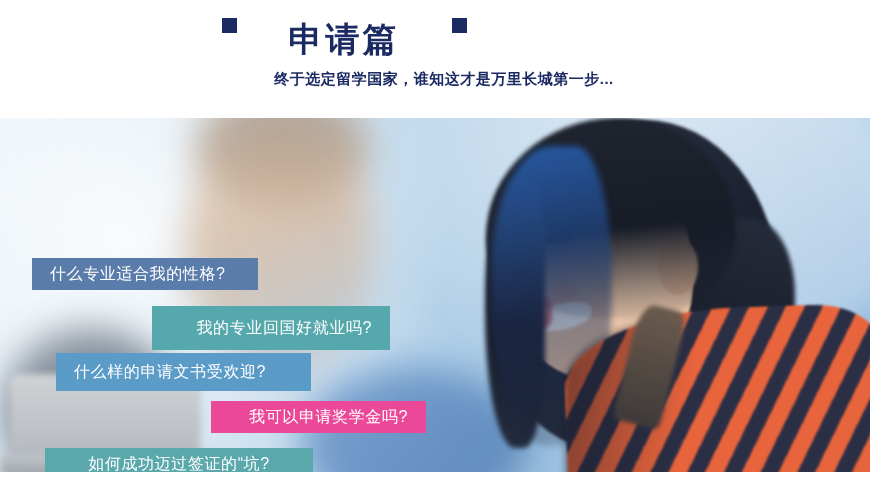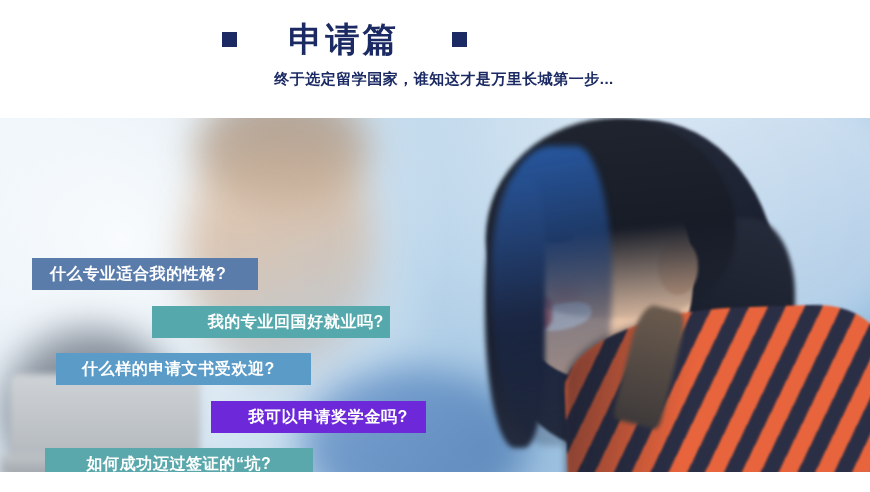--- a/index.html
+++ b/index.html
@@ -24,21 +24,20 @@
     height: 118px;
     background: #ffffff;
     text-align: center;
   }
   .title-row {
     position: absolute;
     left: 0;
     top: 18px;
     width: 688px;
     display: flex;
-    align-items: center;
     justify-content: center;
     gap: 52px;
   }
   .bullet {
     width: 15px;
     height: 15px;
     background: #1b2a63;
     display: inline-block;
     flex: 0 0 auto;
   }
@@ -283,21 +282,21 @@
     filter: blur(2px);
   }
 
   
   .bubble {
     position: absolute;
     display: flex;
     align-items: center;
     color: #ffffff;
     font-size: 16px;
-    font-weight: bold;
+    font-weight: normal;
     letter-spacing: 0.6px;
     white-space: nowrap;
     box-sizing: border-box;
   }
 
   .footer-strip {
     position: absolute;
     left: 0;
     top: 472px;
     width: 870px;
@@ -345,27 +344,27 @@
     <div class="hair-strand-blue"></div>
     <div class="shirt"></div>
     <div class="shirt-shadow"></div>
     <div class="strap"></div>
   </div>
 
   <div id="bubble-layer">
       <div class="bubble" style="left: 32px; top: 140px; width: 226px; height: 32px; background: rgb(90, 124, 171); justify-content: flex-start; padding-left: 18px; padding-right: 18px;">
         <span>什么专业适合我的性格?</span>
       </div>
-      <div class="bubble" style="left: 152px; top: 188px; width: 238px; height: 32px; background: rgb(85, 168, 172); justify-content: flex-end; padding-left: 18px; padding-right: 6px;">
+      <div class="bubble" style="left: 152px; top: 188px; width: 238px; height: 44px; background: rgb(85, 168, 172); justify-content: flex-end; padding-left: 18px; padding-right: 18px;">
         <span>我的专业回国好就业吗?</span>
       </div>
-      <div class="bubble" style="left: 56px; top: 235px; width: 255px; height: 32px; background: rgb(90, 155, 200); justify-content: flex-start; padding-left: 26px; padding-right: 18px;">
+      <div class="bubble" style="left: 56px; top: 235px; width: 255px; height: 38px; background: rgb(90, 155, 200); justify-content: flex-start; padding-left: 18px; padding-right: 18px;">
         <span>什么样的申请文书受欢迎?</span>
       </div>
-      <div class="bubble" style="left: 211px; top: 283px; width: 215px; height: 32px; background: #6d28d9; justify-content: flex-end; padding-left: 4px; padding-right: 18px;">
+      <div class="bubble" style="left: 211px; top: 283px; width: 215px; height: 32px; background: #ec4899; justify-content: flex-end; padding-left: 4px; padding-right: 18px;">
         <span>我可以申请奖学金吗?</span>
       </div>
       <div class="bubble" style="left: 45px; top: 330px; width: 268px; height: 33px; background: rgb(90, 168, 172); justify-content: center; padding-left: 18px; padding-right: 18px;">
         <span>如何成功迈过签证的“坑?</span>
       </div>
     </div>
 
 </div>
 
 <div class="footer-strip"></div>

